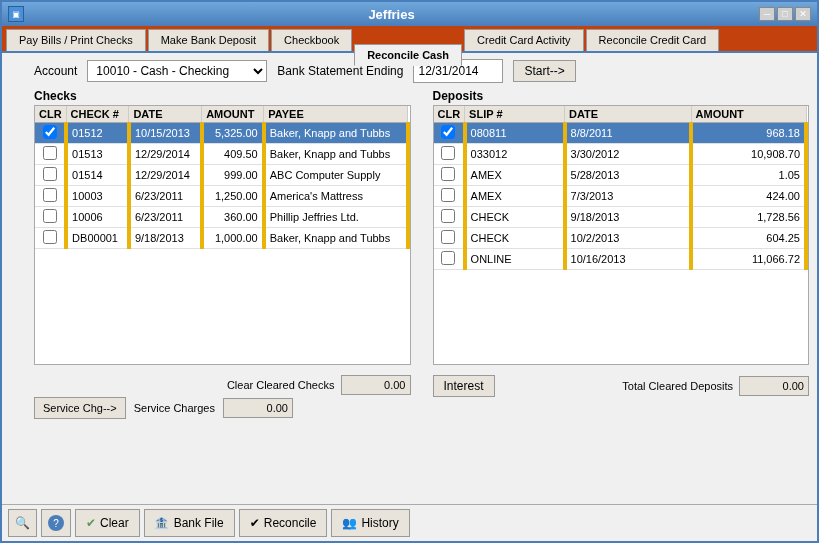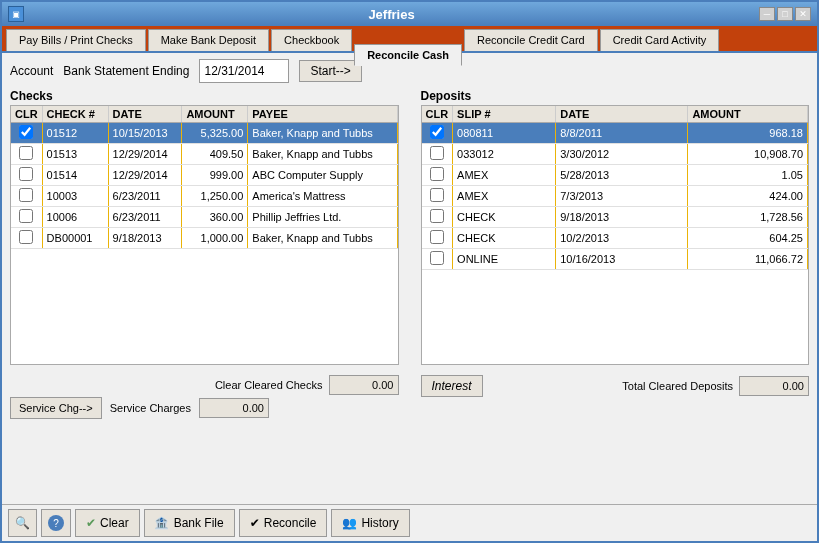--- a/index.html
+++ b/index.html
@@ -88,20 +88,21 @@
       color: #000;
       position: relative;
       top: 15px;
     }
     .content {
       flex: 1;
       padding: 6px 8px;
       display: flex;
       flex-direction: column;
       gap: 6px;
+      margin-left: 24px;
     }
     .top-row {
       display: flex;
       align-items: center;
       gap: 10px;
     }
     .label {
       font-size: 12px;
     }
     .account-select {
@@ -201,21 +202,20 @@
       justify-content: flex-end;
       margin-top: 4px;
     }
     .interest-btn {
       padding: 2px 10px;
       background: #e8e4dc;
       border: 1px solid #999;
       cursor: pointer;
       font-size: 12px;
       height: 22px;
-      font-style: italic;
     }
     .checks-panel {
       display: flex;
       flex-direction: column;
     }
     .deposits-panel {
       display: flex;
       flex-direction: column;
     }
     .full-table-area {
@@ -232,21 +232,21 @@
       background: #e8e4dc;
       padding: 2px 4px;
       text-align: left;
       font-weight: bold;
       border-bottom: 1px solid #aaa;
       border-right: 1px solid #ccc;
     }
     .data-table-inner td {
       padding: 2px 4px;
       border-bottom: 1px solid #e0e0e0;
-      border-right: 1px solid #eab308;
+      border-right: 4px solid #eab308;
     }
     .data-table-inner tr.selected td {
       background: #4a7ebb;
       color: white;
     }
     .chk-input {
       width: 14px;
       height: 14px;
     }
   </style>
@@ -265,28 +265,29 @@
       <div class="title-btn">□</div>
       <div class="title-btn">✕</div>
     </div>
   </div>
 
   <div class="tab-bar">
     <div class="tab">Pay Bills / Print Checks</div>
     <div class="tab">Make Bank Deposit</div>
     <div class="tab">Checkbook</div>
     <div class="tab active">Reconcile Cash</div>
+    <div class="tab">Credit Card Activity</div>
     <div class="tab">Reconcile Credit Card</div>
-    <div class="tab">Credit Card Activity</div>
   </div>
 
   <div class="content">
 
     <div class="top-row">
       <span class="label">Account</span>
+      <select class="account-select"><option>10010 - Cash - Checking</option></select>
       <span class="label">Bank Statement Ending</span>
       <input class="input-field" type="text" value="12/31/2014" style="">
       <button class="start-btn">Start--&gt;</button>
     </div>
 
     <div class="tables-row">
 
       <div class="panel checks-panel">
         <div class="panel-title">Checks</div>
         <div class="full-table-area" style="flex:1; max-height: 260px;">

